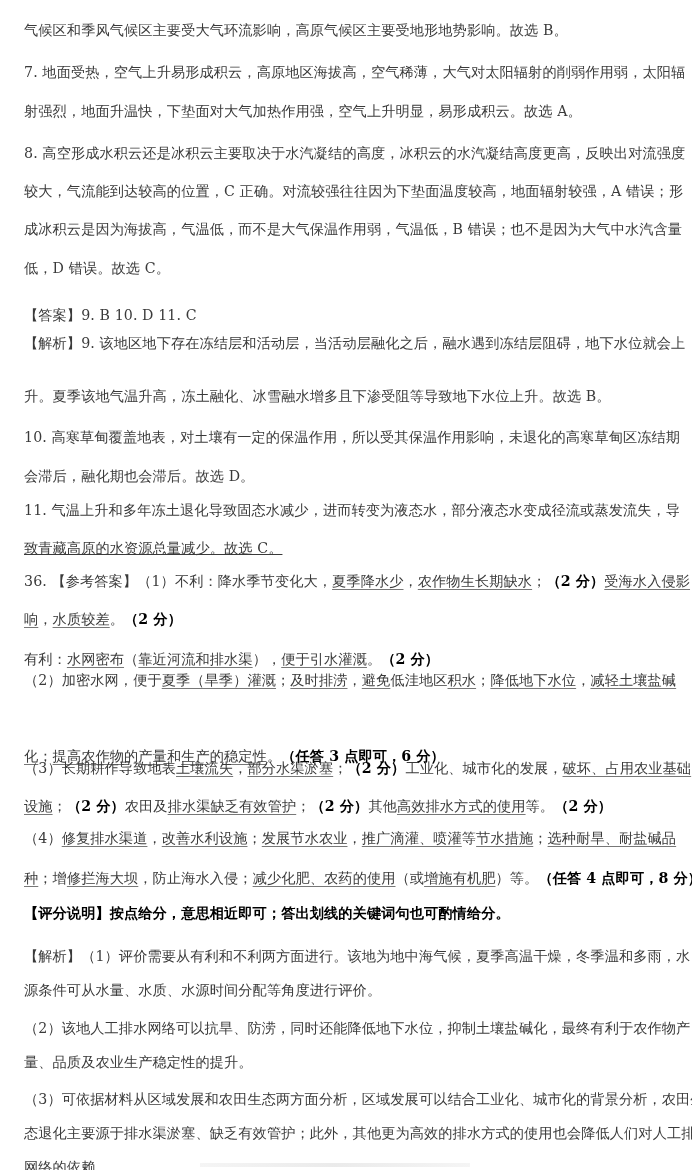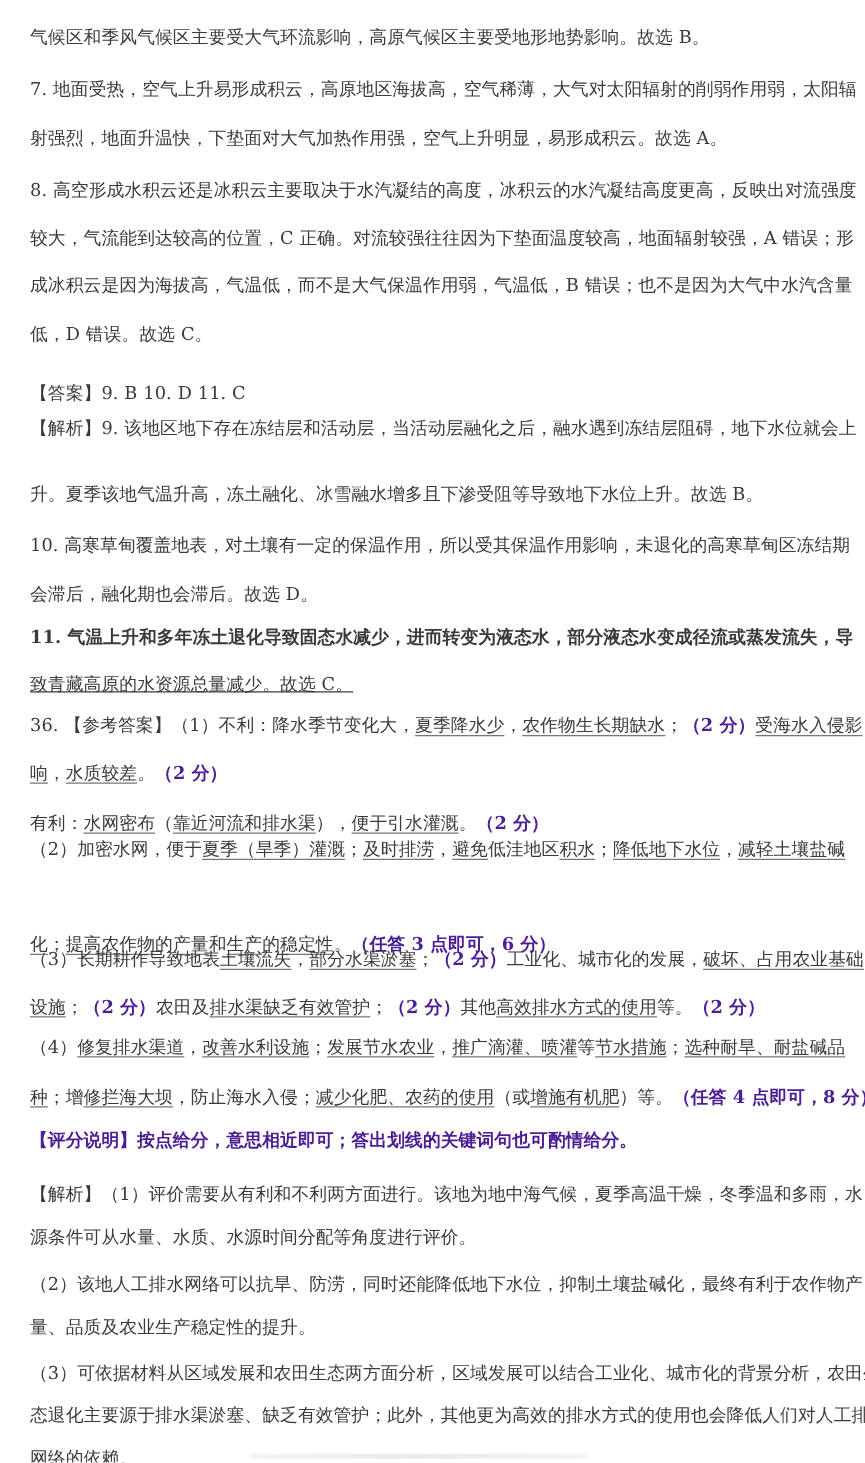--- a/index.html
+++ b/index.html
@@ -2,41 +2,41 @@
 <html><head>
 <meta charset="utf-8">
 <style>
   html, body { margin: 0; padding: 0; background: #ffffff; }
   body { width: 692px; height: 1170px; position: relative; overflow: hidden;
          font-family: "DejaVu Serif", "Liberation Serif", serif; color: #3a3a3a; }
   .page { position: absolute; left: 0; top: 0; width: 692px; height: 1034px; }
   .line { position: absolute; left: 24px; width: 650px; font-size: 14.2px; line-height: 20px;
           white-space: nowrap; letter-spacing: 0.1px; }
   .u { text-decoration: underline; text-decoration-color: #777; text-underline-offset: 3px; }
-  .b { font-weight: bold; color: #4c1d95; }
+  .b { font-weight: bold; color: #000000; }
   .footer { position: absolute; left: 200px; top: 1163px; width: 270px; height: 4px;
             background: linear-gradient(90deg, #eee, #ddd, #eee); opacity: 0.6; }
 </style>
 </head>
 <body>
 
 <div class="page" id="page">
     <div class="line" style="top: 20px;"><span>气候区和季风气候区主要受大气环流影响，高原气候区主要受地形地势影响。故选 B。</span></div>
     <div class="line" style="top: 62px;"><span>7. 地面受热，空气上升易形成积云，高原地区海拔高，空气稀薄，大气对太阳辐射的削弱作用弱，太阳辐</span></div>
     <div class="line" style="top: 101px;"><span>射强烈，地面升温快，下垫面对大气加热作用强，空气上升明显，易形成积云。故选 A。</span></div>
     <div class="line" style="top: 143px;"><span>8. 高空形成水积云还是冰积云主要取决于水汽凝结的高度，冰积云的水汽凝结高度更高，反映出对流强度</span></div>
     <div class="line" style="top: 181px;"><span>较大，气流能到达较高的位置，C 正确。对流较强往往因为下垫面温度较高，地面辐射较强，A 错误；形</span></div>
     <div class="line" style="top: 219px;"><span>成冰积云是因为海拔高，气温低，而不是大气保温作用弱，气温低，B 错误；也不是因为大气中水汽含量</span></div>
     <div class="line" style="top: 258px;"><span>低，D 错误。故选 C。</span></div>
     <div class="line" style="top: 305px;"><span>【答案】9. B   10. D   11. C</span></div>
     <div class="line" style="top: 333px;"><span>【解析】9. 该地区地下存在冻结层和活动层，当活动层融化之后，融水遇到冻结层阻碍，地下水位就会上</span></div>
     <div class="line" style="top: 386px;"><span>升。夏季该地气温升高，冻土融化、冰雪融水增多且下渗受阻等导致地下水位上升。故选 B。</span></div>
     <div class="line" style="top: 427px;"><span>10. 高寒草甸覆盖地表，对土壤有一定的保温作用，所以受其保温作用影响，未退化的高寒草甸区冻结期</span></div>
     <div class="line" style="top: 466px;"><span>会滞后，融化期也会滞后。故选 D。</span></div>
-    <div class="line" style="top: 500px; font-weight: bold;"><span>11. 气温上升和多年冻土退化导致固态水减少，进而转变为液态水，部分液态水变成径流或蒸发流失，导</span></div>
+    <div class="line" style="top: 500px;"><span>11. 气温上升和多年冻土退化导致固态水减少，进而转变为液态水，部分液态水变成径流或蒸发流失，导</span></div>
     <div class="line" style="top: 538px; text-decoration: underline;"><span>致青藏高原的水资源总量减少。故选 C。</span></div>
     <div class="line" style="top: 571px;"><span>36. 【参考答案】（1）不利：降水季节变化大，</span><span class="u">夏季降水少</span><span>，</span><span class="u">农作物生长期缺水</span><span>；</span><span class="b">（2 分）</span><span class="u">受海水入侵影</span></div>
     <div class="line" style="top: 609px;"><span class="u">响</span><span>，</span><span class="u">水质较差</span><span>。</span><span class="b">（2 分）</span></div>
     <div class="line" style="top: 649px;"><span>有利：</span><span class="u">水网密布</span><span>（</span><span class="u">靠近河流和排水渠</span><span>），</span><span class="u">便于引水灌溉</span><span>。</span><span class="b">（2 分）</span></div>
     <div class="line" style="top: 670px;"><span>（2）加密水网，便于</span><span class="u">夏季（旱季）灌溉</span><span>；</span><span class="u">及时排涝</span><span>，</span><span class="u">避免</span><span>低洼地区</span><span class="u">积水</span><span>；</span><span class="u">降低地下水位</span><span>，</span><span class="u">减轻土壤盐碱</span></div>
     <div class="line" style="top: 746px;"><span class="u">化</span><span>；</span><span class="u">提高农作物</span><span>的</span><span class="u">产量</span><span>和</span><span class="u">生产</span><span>的</span><span class="u">稳定性</span><span>。</span><span class="b">（任答 3 点即可，6 分）</span></div>
     <div class="line" style="top: 758px;"><span>（3）长期耕作导致地表</span><span class="u">土壤流失</span><span>，</span><span class="u">部分水渠淤塞</span><span>；</span><span class="b">（2 分）</span><span>工业化、城市化的发展，</span><span class="u">破坏、占用农业基础</span></div>
     <div class="line" style="top: 796px;"><span class="u">设施</span><span>；</span><span class="b">（2 分）</span><span>农田及</span><span class="u">排水渠缺乏有效管护</span><span>；</span><span class="b">（2 分）</span><span>其他</span><span class="u">高效排水方式的使用</span><span>等。</span><span class="b">（2 分）</span></div>
     <div class="line" style="top: 828px;"><span>（4）</span><span class="u">修复排水渠道</span><span>，</span><span class="u">改善水利设施</span><span>；</span><span class="u">发展节水农业</span><span>，</span><span class="u">推广滴灌、喷灌</span><span>等</span><span class="u">节水措施</span><span>；</span><span class="u">选种耐旱、耐盐碱品</span></div>
     <div class="line" style="top: 868px;"><span class="u">种</span><span>；增</span><span class="u">修拦海大坝</span><span>，防止海水入侵；</span><span class="u">减少化肥、农药的使用</span><span>（或</span><span class="u">增施有机肥</span><span>）等。</span><span class="b">（任答 4 点即可，8 分）</span></div>

